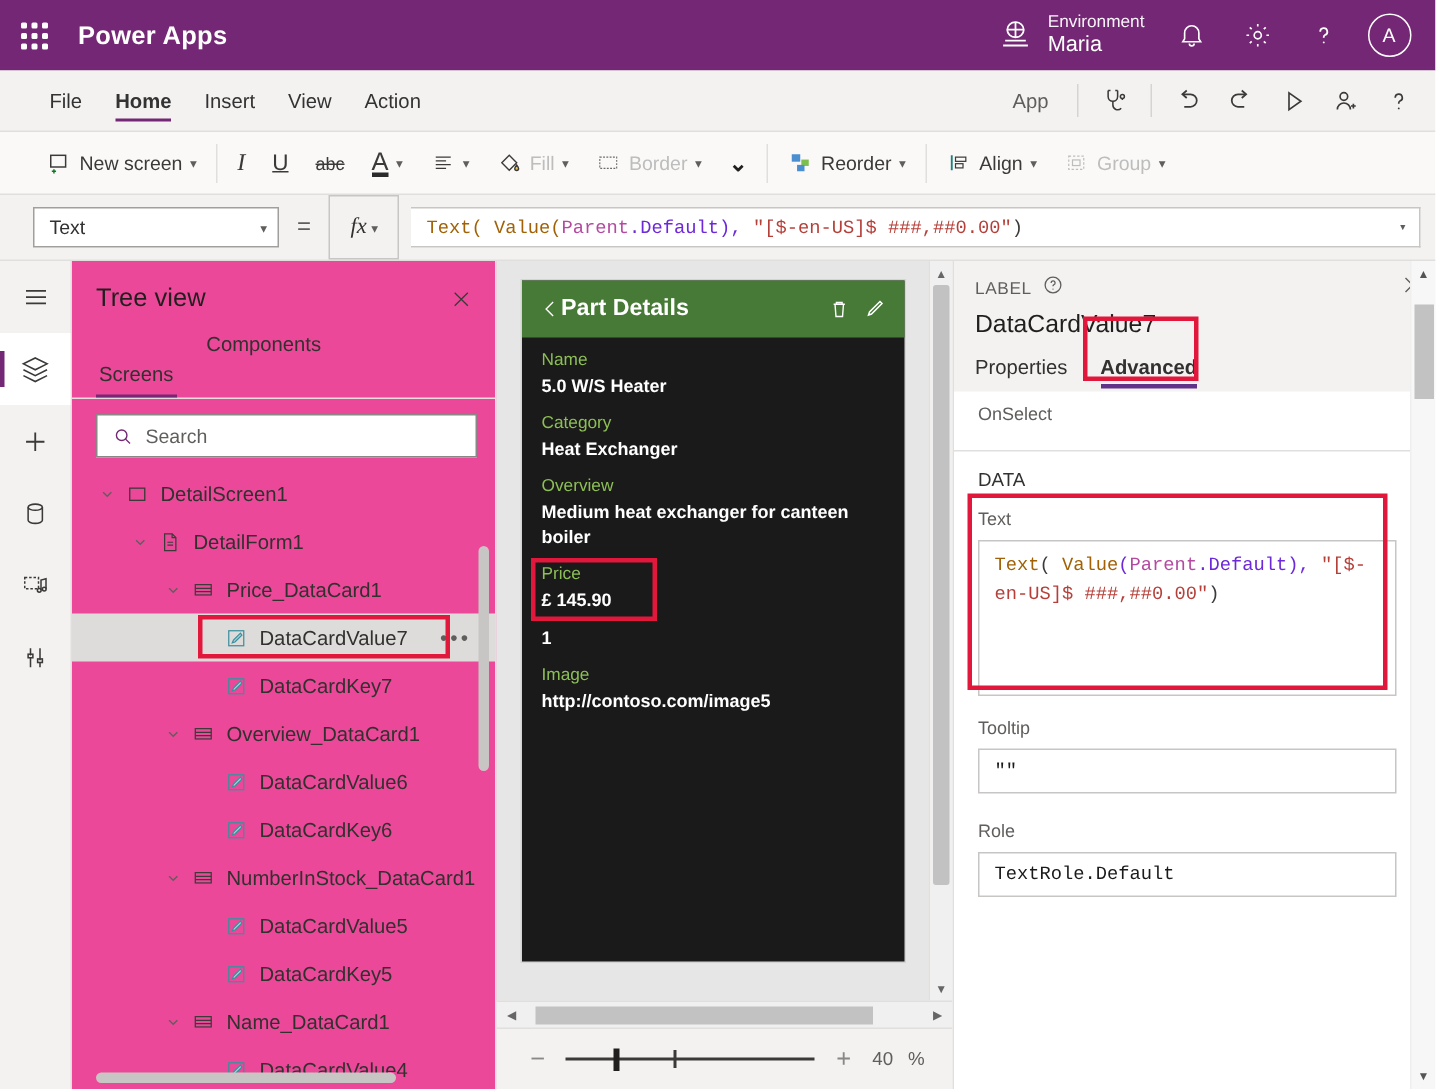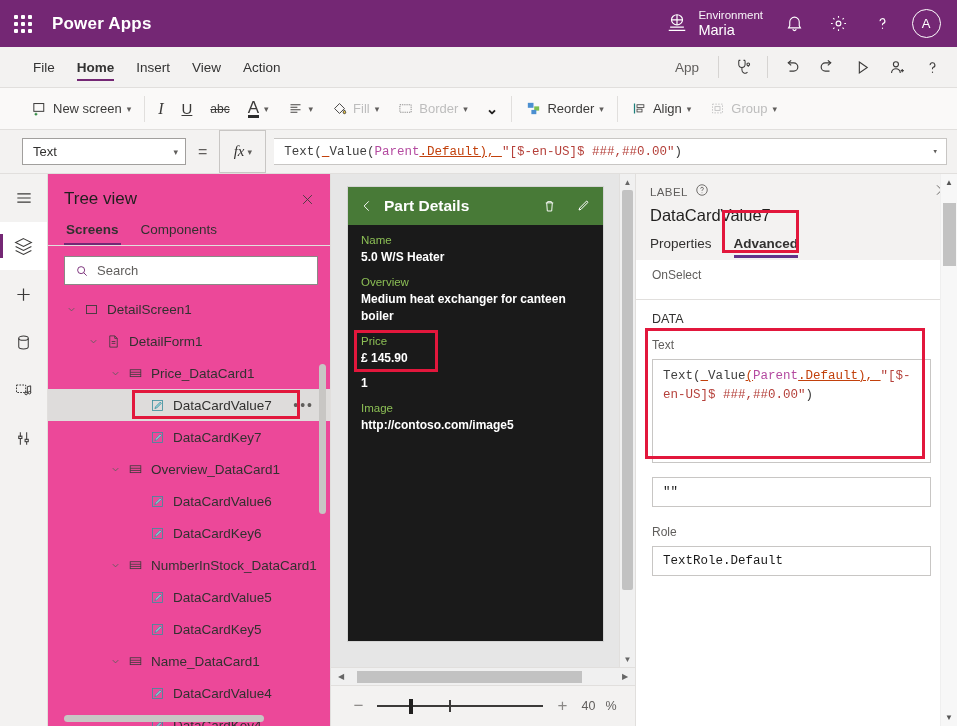--- a/index.html
+++ b/index.html
@@ -77,23 +77,23 @@
   .fx-btn {
     width: 47px; height: 43px; background: #f3f2f1; border: 1px solid #c8c6c4;
     display: flex; align-items: center; justify-content: center; gap: 3px;
   }
   .fx-btn .fx { font-family: "Liberation Serif", serif; font-style: italic; font-size: 15px; color: #323130; }
   .formula-input {
     flex: 1 1 auto; height: 27px; background: #fff; border: 1px solid #c8c6c4; border-left: none;
     display: flex; align-items: center; justify-content: space-between; padding: 0 8px 0 10px;
     font-family: "Liberation Mono", monospace; font-size: 12.5px; white-space: nowrap; overflow: hidden;
   }
-  .tok-fn { color: #404040; }
+  .tok-fn { color: #a16207; }
   .tok-obj { color: #b44aa0; }
-  .tok-plain { color: #c2410c; text-decoration: underline; }
+  .tok-plain { color: #6d28d9; }
   .tok-str { color: #b5403a; }
   .tok-paren { color: #3a3a3a; }
 
   
   .workspace { flex: 1 1 auto; display: flex; min-height: 0; }
 
   
   .rail {
     width: 48px; background: #f3f2f1; border-right: 1px solid #e1dfdd;
     display: flex; flex-direction: column; align-items: stretch; flex: 0 0 48px;
@@ -109,21 +109,21 @@
   
   .treeview {
     width: 283px; background: #ec4899; border-right: 1px solid #e1dfdd;
     display: flex; flex-direction: column; flex: 0 0 283px; position: relative;
   }
   .tv-head { display: flex; align-items: center; padding: 14px 12px 8px 16px; }
   .tv-title { font-size: 17px; color: #201f1e; flex: 1 1 auto; }
   .tv-close { width: 22px; height: 22px; display:flex; align-items:center; justify-content:center; }
   .tv-tabs { display: flex; padding-left: 16px; border-bottom: 1px solid #e1dfdd; }
   .tv-tab { font-size: 13.5px; color: #323130; padding: 4px 2px 8px; margin-right: 18px; position: relative; }
-  .tv-tab.active { font-weight: bold; }
+  .tv-tab.active { font-weight: normal; margin-top: 20px; }
   .tv-tab.active::after { content:''; position:absolute; left:0; right:0; bottom:0; height:2px; background:#742774; }
   .tv-search-wrap { padding: 10px 12px 8px 16px; }
   .tv-search {
     height: 29px; background: #fff; border: 1px solid #8a8886; display: flex; align-items: center;
     gap: 8px; padding: 0 8px 0 10px;
   }
   .tv-search .ph { font-size: 13px; color: #605e5c; }
   .tree-list { flex: 1 1 auto; overflow: hidden; position: relative; }
   .tnode {
     height: 32px; display: flex; align-items: center; font-size: 13.5px; color: #323130;
@@ -138,21 +138,21 @@
   .tv-hscroll { position: absolute; left: 16px; bottom: 4px; height: 7px; background: #c8c6c4; border-radius: 4px; }
 
   
   .canvas-area { flex: 1 1 auto; background: #e6e6e6; display: flex; flex-direction: column; position: relative; min-width:0; }
   .canvas-stage { flex: 1 1 auto; position: relative; overflow: hidden; }
   .phone {
     position: absolute; left: 17px; top: 13px; width: 255px; height: 454px;
     background: #1a1a1a; box-shadow: 0 0 0 1px rgba(0,0,0,.08);
   }
   .phone-header {
-    height: 38px; background: #487a37; display: flex; align-items: center; padding: 0 12px; gap: 10px;
+    height: 38px; background: #487a37; display: flex; align-items: center; padding: 0 12px; 
   }
   .ph-title { color: #fff; font-size: 15.5px; font-weight: bold; flex: 1 1 auto; }
   .ph-fields { padding: 7px 13px 0; }
   .fld { margin-bottom: 8px; position: relative; }
   .fld-label { color: #8cbf55; font-size: 11.5px; line-height: 17px; }
   .fld-value { color: #ffffff; font-size: 12px; font-weight: bold; line-height: 17px; }
   .hl-price {
     position: absolute; left: -7px; top: -3px; width: 84px; height: 42px;
     border: 3px solid #e2173c; pointer-events: none;
   }
@@ -684,20 +684,24 @@
               <path d="M6 7h12M9 7V5h6v2M7.5 7l1 13h7l1-13"></path>
             </svg>
             <svg width="16" height="16" viewBox="0 0 24 24" fill="none" stroke="#fff" stroke-width="1.5" style="margin-left:8px">
               <path d="M17.5 4.5l2 2L9 17l-3 1 1-3z"></path>
             </svg>
           </div>
           <div class="ph-fields" id="phone-fields">
               <div class="fld">
                 <div class="fld-label">Name</div>
                 <div class="fld-value">5.0 W/S Heater</div>
+              </div>
+              <div class="fld">
+                <div class="fld-label">Category</div>
+                <div class="fld-value">Heat Exchanger</div>
               </div>
               <div class="fld">
                 <div class="fld-label">Overview</div>
                 <div class="fld-value">Medium  heat exchanger for canteen boiler</div>
               </div>
               <div class="fld">
                 <div class="fld-label">Price</div>
                 <div class="fld-value">£ 145.90</div>
                 <div class="hl-price"></div>
               </div>
@@ -774,20 +778,21 @@
         <div class="rp-section-title">DATA</div>
 
 
         <div class="rp-text-group">
           <div class="hl-text-box"></div>
           <div class="rp-prop-label">Text</div>
           <div class="rp-textarea" id="text-formula"><span class="tok-fn">Text</span><span class="tok-paren">(</span><span class="tok-plain"> </span><span class="tok-fn">Value</span><span class="tok-plain">(</span><span class="tok-obj">Parent</span><span class="tok-plain">.Default), </span><span class="tok-str">"[$-en-US]$ ###,##0.00"</span><span class="tok-paren">)</span></div>
         </div>
 
         <div class="rp-sec">
+          <div class="rp-prop-label">Tooltip</div>
           <div class="rp-input">""</div>
         </div>
 
         <div class="rp-sec">
           <div class="rp-prop-label">Role</div>
           <div class="rp-input">TextRole.Default</div>
         </div>
       </div>
 
       <div class="rp-vscroll-track">

